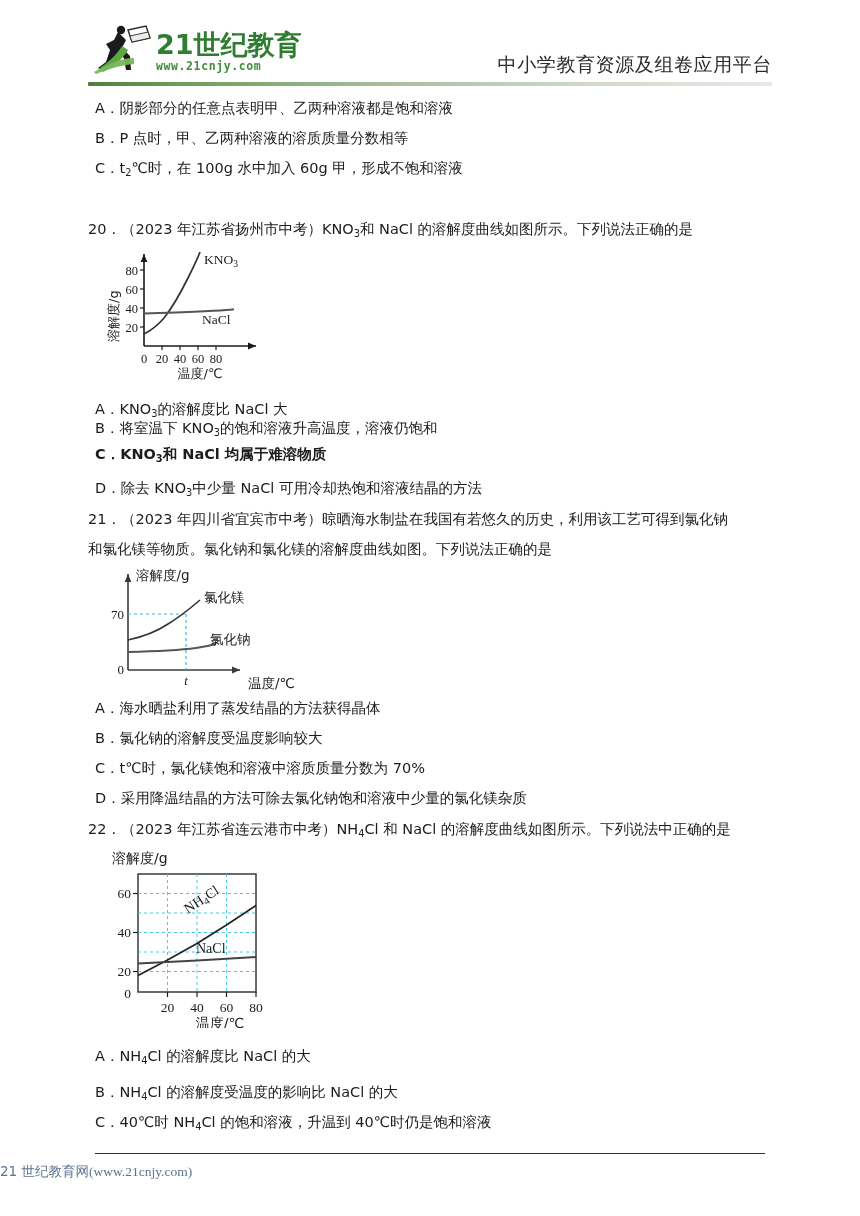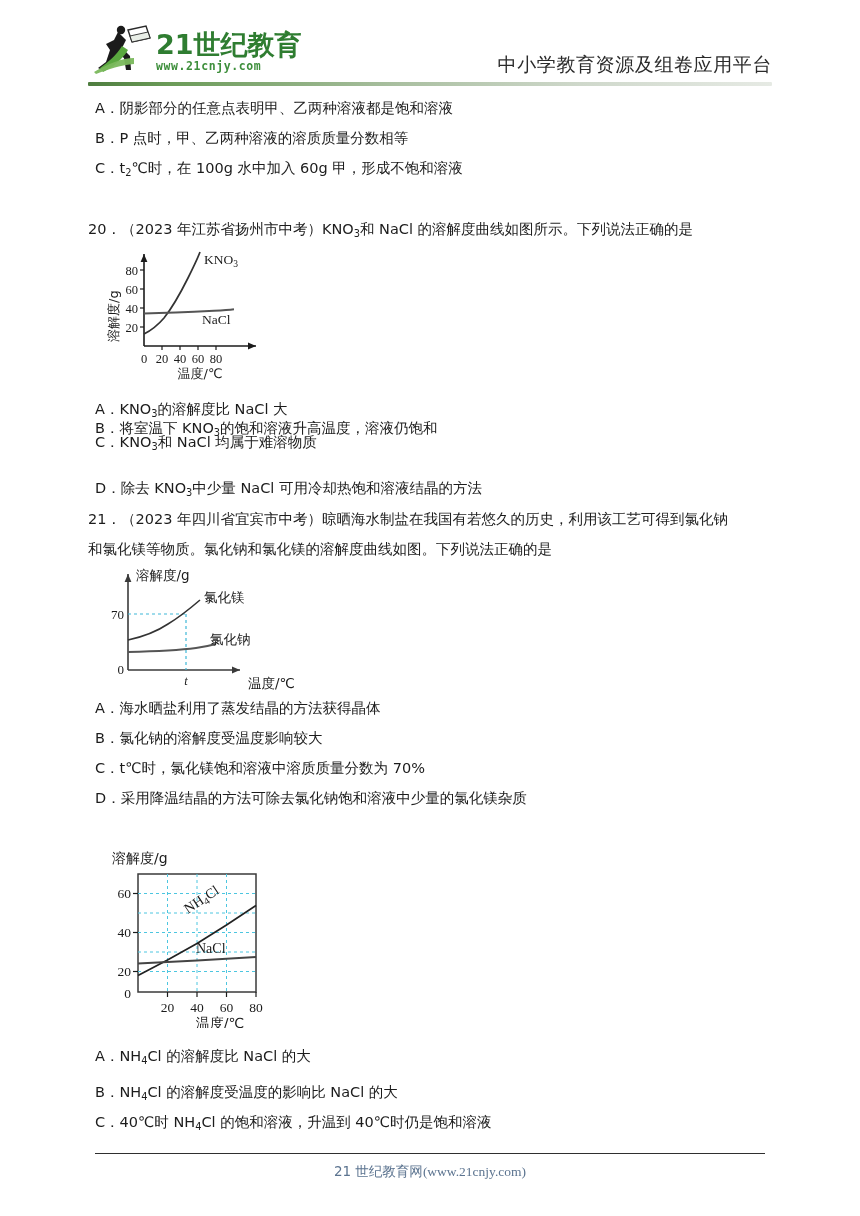--- a/index.html
+++ b/index.html
@@ -87,21 +87,21 @@
     top: 1153px;
     width: 670px;
     height: 1px;
     background: #2f2f2f;
   }
   .footer-text {
     position: absolute;
     left: 0;
     top: 1163px;
     width: 860px;
-    text-align: center;
+    text-align: left;
     font-size: 13.5px;
     color: #5c7490;
     font-family: "Liberation Serif", "DejaVu Serif", serif;
   }
   .footer-text .cnpart {
     font-family: "DejaVu Sans", "Liberation Sans", sans-serif;
   }
 </style>
 </head>
 <body>
@@ -198,21 +198,21 @@
   </div>
 
   <div class="qline opt cn" style="top:388px;margin-top:11px;">
     <span>A．KNO</span><sub>3</sub><span>的溶解度比 NaCl 大</span>
   </div>
 
   <div class="qline opt cn" style="top:418px;">
     <span>B．将室温下 KNO</span><sub>3</sub><span>的饱和溶液升高温度，溶液仍饱和</span>
   </div>
 
-  <div class="qline opt cn" style="top:432px;">
+  <div class="qline opt cn" style="top:444px;font-weight:bold;">
     <span>C．KNO</span><sub>3</sub><span>和 NaCl 均属于难溶物质</span>
   </div>
 
   <div class="qline opt cn" style="top:478px;">
     <span>D．除去 KNO</span><sub>3</sub><span>中少量 NaCl 可用冷却热饱和溶液结晶的方法</span>
   </div>
 
   <div class="qline qnum cn" style="top:509px;">
     <span>21．</span><span>（2023 年四川省宜宾市中考）晾晒海水制盐在我国有若悠久的历史，利用该工艺可得到氯化钠</span>
   </div>
@@ -245,20 +245,23 @@
 
       <text x="148" y="126" font-family="'DejaVu Sans','Liberation Sans',sans-serif" font-size="13.5" fill="#1b1b1b">温度/℃</text>
     </svg>
   </div>
 
   <div class="qline opt cn" style="top:698px;">A．海水晒盐利用了蒸发结晶的方法获得晶体</div>
   <div class="qline opt cn" style="top:728px;">B．氯化钠的溶解度受温度影响较大</div>
   <div class="qline opt cn" style="top:758px;">C．t℃时，氯化镁饱和溶液中溶质质量分数为 70%</div>
   <div class="qline opt cn" style="top:788px;">D．采用降温结晶的方法可除去氯化钠饱和溶液中少量的氯化镁杂质</div>
 
+  <div class="qline qnum cn" style="top:819px;">
+    <span>22．</span><span>（2023 年江苏省连云港市中考）NH</span><sub>4</sub><span>Cl 和 NaCl 的溶解度曲线如图所示。下列说法中正确的是</span>
+  </div>
 
   <div class="figure" style="left:100px; top:848px;">
     <svg width="250" height="180" viewBox="0 0 250 180" xmlns="http://www.w3.org/2000/svg">
 
       <text x="12" y="15" font-family="'DejaVu Sans','Liberation Sans',sans-serif" font-size="14" fill="#1b1b1b">溶解度/g</text>
 
       <rect x="38" y="26" width="118" height="118" fill="none" stroke="#3a3a3a" stroke-width="1.5"></rect>
 
       <g stroke="#4cc6e0" stroke-width="1" stroke-dasharray="3,3">
         <line x1="38" y1="45.5" x2="156" y2="45.5"></line>

